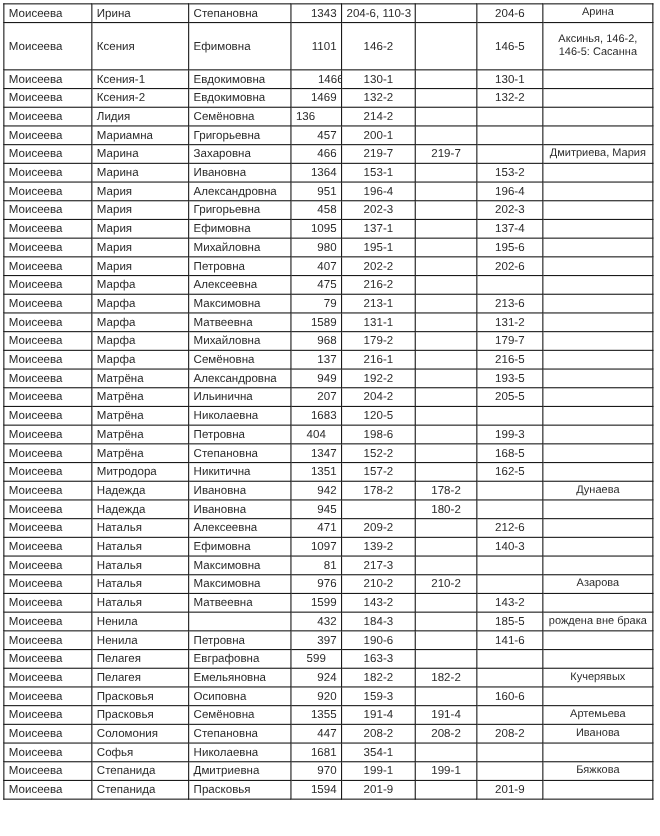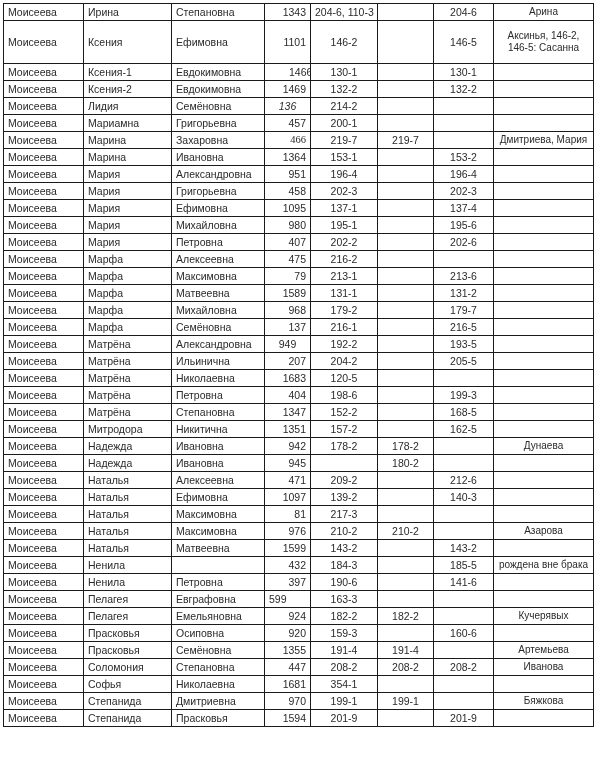--- a/index.html
+++ b/index.html
@@ -80,41 +80,41 @@
         <td class="c" style="text-align: right;">1469</td>
         <td class="c">132-2</td>
         <td class="c"></td>
         <td class="c">132-2</td>
         <td class="c note"></td>
       </tr>
       <tr>
         <td class="l">Моисеева</td>
         <td class="l">Лидия</td>
         <td class="l">Семёновна</td>
-        <td class="c" style="text-align: center; font-style: italic;">136</td>
+        <td class="c" style="text-align: left;">136</td>
         <td class="c">214-2</td>
         <td class="c"></td>
         <td class="c"></td>
         <td class="c note"></td>
       </tr>
       <tr>
         <td class="l">Моисеева</td>
         <td class="l">Мариамна</td>
         <td class="l">Григорьевна</td>
         <td class="c" style="text-align: right;">457</td>
         <td class="c">200-1</td>
         <td class="c"></td>
         <td class="c"></td>
         <td class="c note"></td>
       </tr>
       <tr>
         <td class="l">Моисеева</td>
         <td class="l">Марина</td>
         <td class="l">Захаровна</td>
-        <td class="c" style="text-align: right; font-family: Liberation Serif, serif;">466</td>
+        <td class="c" style="text-align: right;">466</td>
         <td class="c">219-7</td>
         <td class="c">219-7</td>
         <td class="c"></td>
         <td class="c note">Дмитриева, Мария</td>
       </tr>
       <tr>
         <td class="l">Моисеева</td>
         <td class="l">Марина</td>
         <td class="l">Ивановна</td>
         <td class="c" style="text-align: right;">1364</td>
@@ -220,21 +220,21 @@
         <td class="c" style="text-align: right;">137</td>
         <td class="c">216-1</td>
         <td class="c"></td>
         <td class="c">216-5</td>
         <td class="c note"></td>
       </tr>
       <tr>
         <td class="l">Моисеева</td>
         <td class="l">Матрёна</td>
         <td class="l">Александровна</td>
-        <td class="c" style="text-align: center;">949</td>
+        <td class="c" style="text-align: right;">949</td>
         <td class="c">192-2</td>
         <td class="c"></td>
         <td class="c">193-5</td>
         <td class="c note"></td>
       </tr>
       <tr>
         <td class="l">Моисеева</td>
         <td class="l">Матрёна</td>
         <td class="l">Ильинична</td>
         <td class="c" style="text-align: right; margin-top: 21px;">207</td>
@@ -250,21 +250,21 @@
         <td class="c" style="text-align: right;">1683</td>
         <td class="c">120-5</td>
         <td class="c"></td>
         <td class="c"></td>
         <td class="c note"></td>
       </tr>
       <tr>
         <td class="l">Моисеева</td>
         <td class="l">Матрёна</td>
         <td class="l">Петровна</td>
-        <td class="c" style="text-align: right;">404</td>
+        <td class="c" style="text-align: center;">404</td>
         <td class="c">198-6</td>
         <td class="c"></td>
         <td class="c">199-3</td>
         <td class="c note"></td>
       </tr>
       <tr>
         <td class="l">Моисеева</td>
         <td class="l">Матрёна</td>
         <td class="l">Степановна</td>
         <td class="c" style="text-align: right;">1347</td>
@@ -370,21 +370,21 @@
         <td class="c" style="text-align: right;">397</td>
         <td class="c">190-6</td>
         <td class="c"></td>
         <td class="c">141-6</td>
         <td class="c note"></td>
       </tr>
       <tr>
         <td class="l">Моисеева</td>
         <td class="l">Пелагея</td>
         <td class="l">Евграфовна</td>
-        <td class="c" style="text-align: left; margin-top: 12px;">599</td>
+        <td class="c" style="text-align: center; margin-top: 12px;">599</td>
         <td class="c">163-3</td>
         <td class="c"></td>
         <td class="c"></td>
         <td class="c note"></td>
       </tr>
       <tr>
         <td class="l">Моисеева</td>
         <td class="l">Пелагея</td>
         <td class="l">Емельяновна</td>
         <td class="c" style="text-align: right;">924</td>

